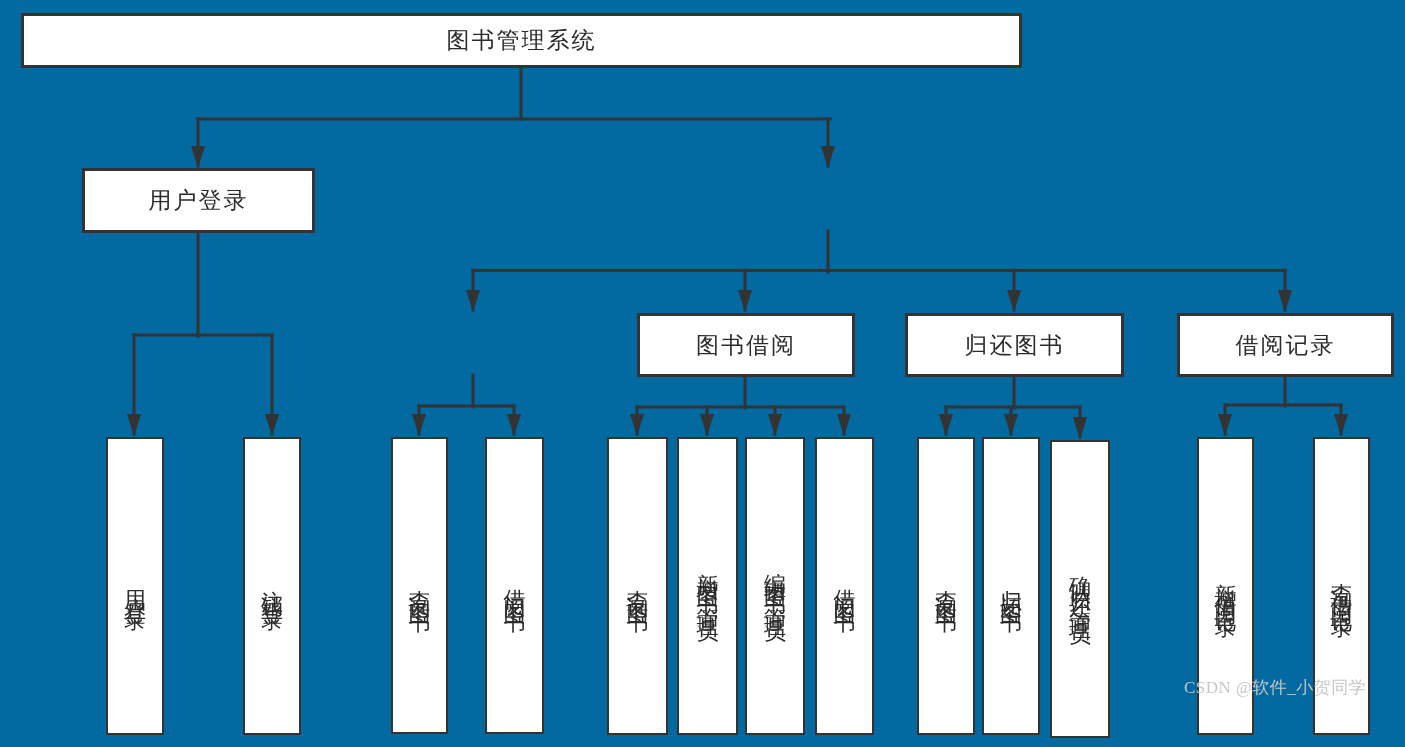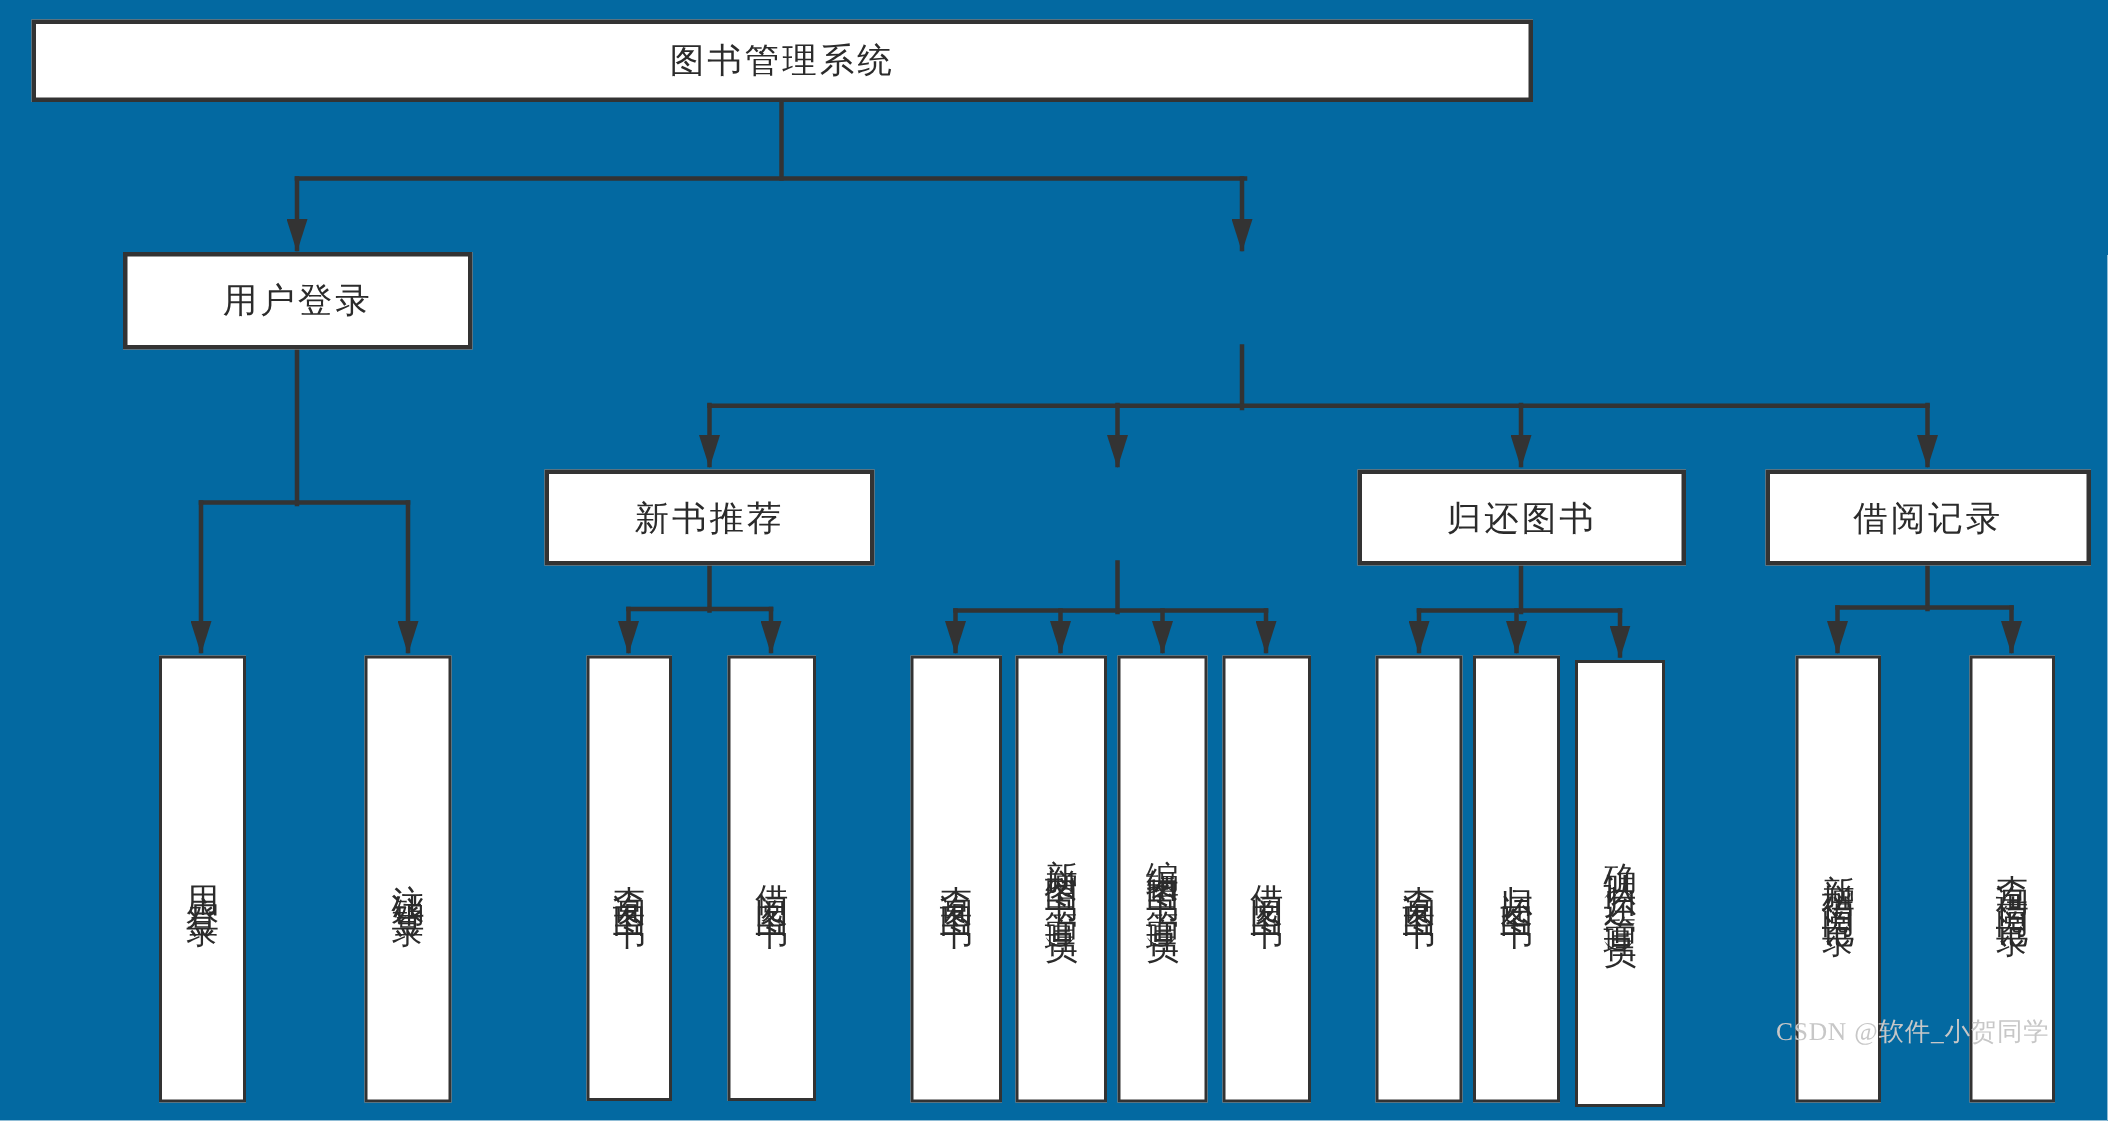--- a/index.html
+++ b/index.html
@@ -110,21 +110,21 @@
       <line x1="1225" y1="405" x2="1341" y2="405"></line>
       <line x1="1225" y1="405" x2="1225" y2="434" marker-end="url(#ah)"></line>
       <line x1="1341" y1="405" x2="1341" y2="434" marker-end="url(#ah)"></line>
     </g>
   </svg>
 
   <div class="hbox" style="left:21px; top:13px; width:1001px; height:55px;">图书管理系统</div>
 
   <div class="hbox" style="left:82px; top:168px; width:233px; height:65px;">用户登录</div>
 
-  <div class="hbox" style="left:363px; top:313px; width:220px; height:64px;">新书推荐</div>
+  <div class="hbox" style="left:637px; top:313px; width:218px; height:64px;">图书借阅</div>
   <div class="hbox" style="left:905px; top:313px; width:219px; height:64px;">归还图书</div>
   <div class="hbox" style="left:1177px; top:313px; width:217px; height:64px;">借阅记录</div>
 
   <div class="leaf" style="left:106px; top:437px; width:58px; height:298px;">
     <span class="vtext">用户登录</span>
   </div>
   <div class="leaf" style="left:243px; top:437px; width:58px; height:298px;">
     <span class="vtext">注销登录</span>
   </div>
 

